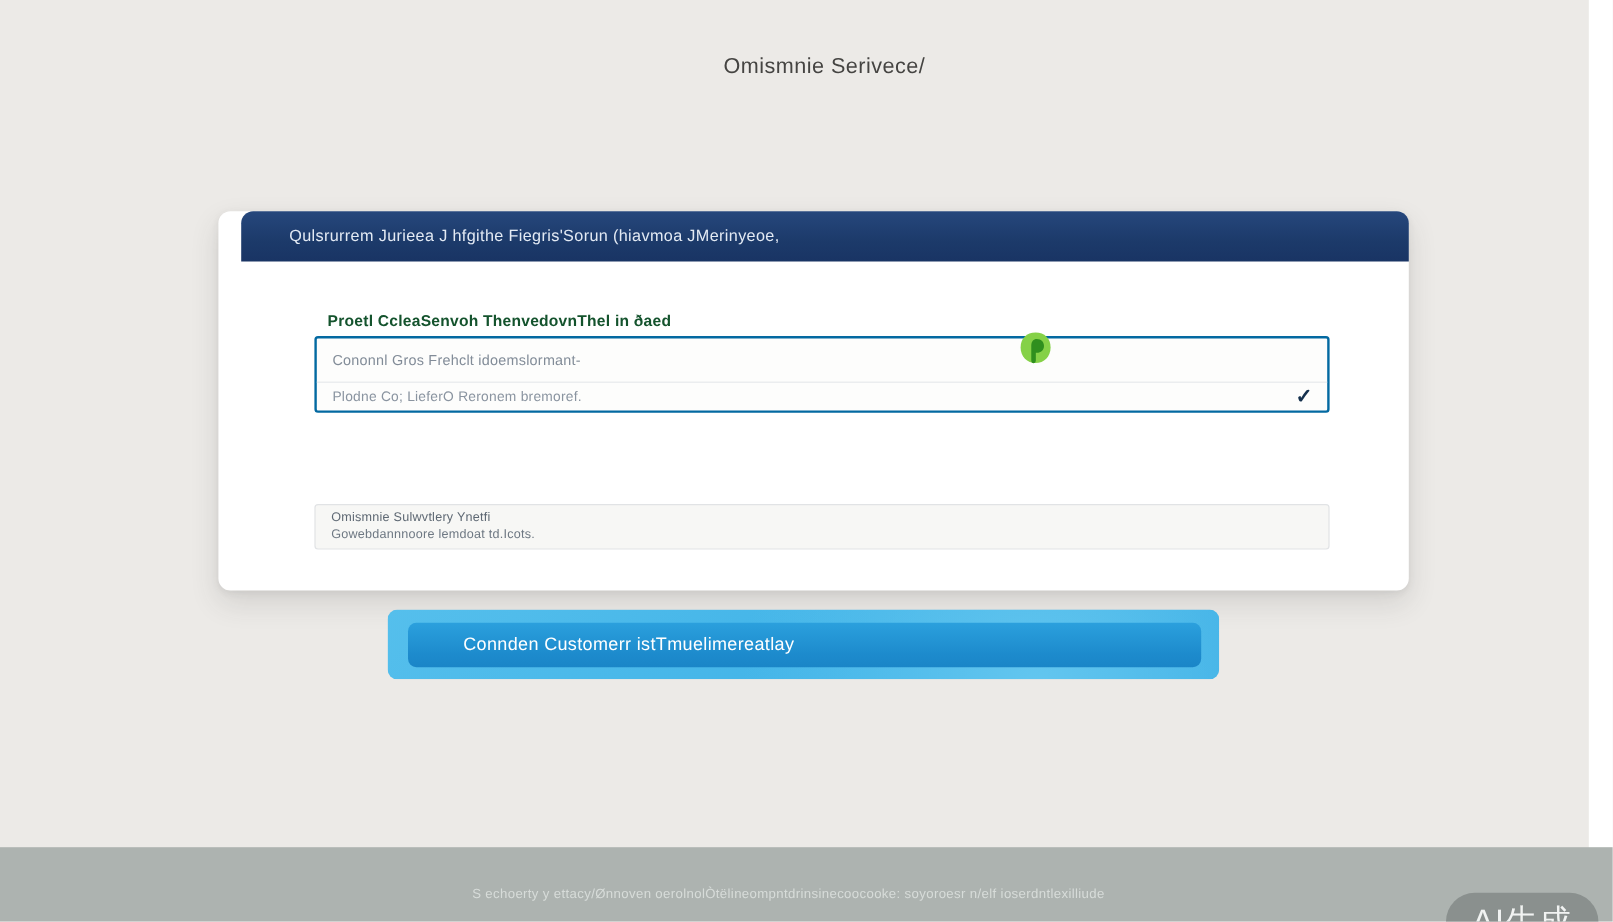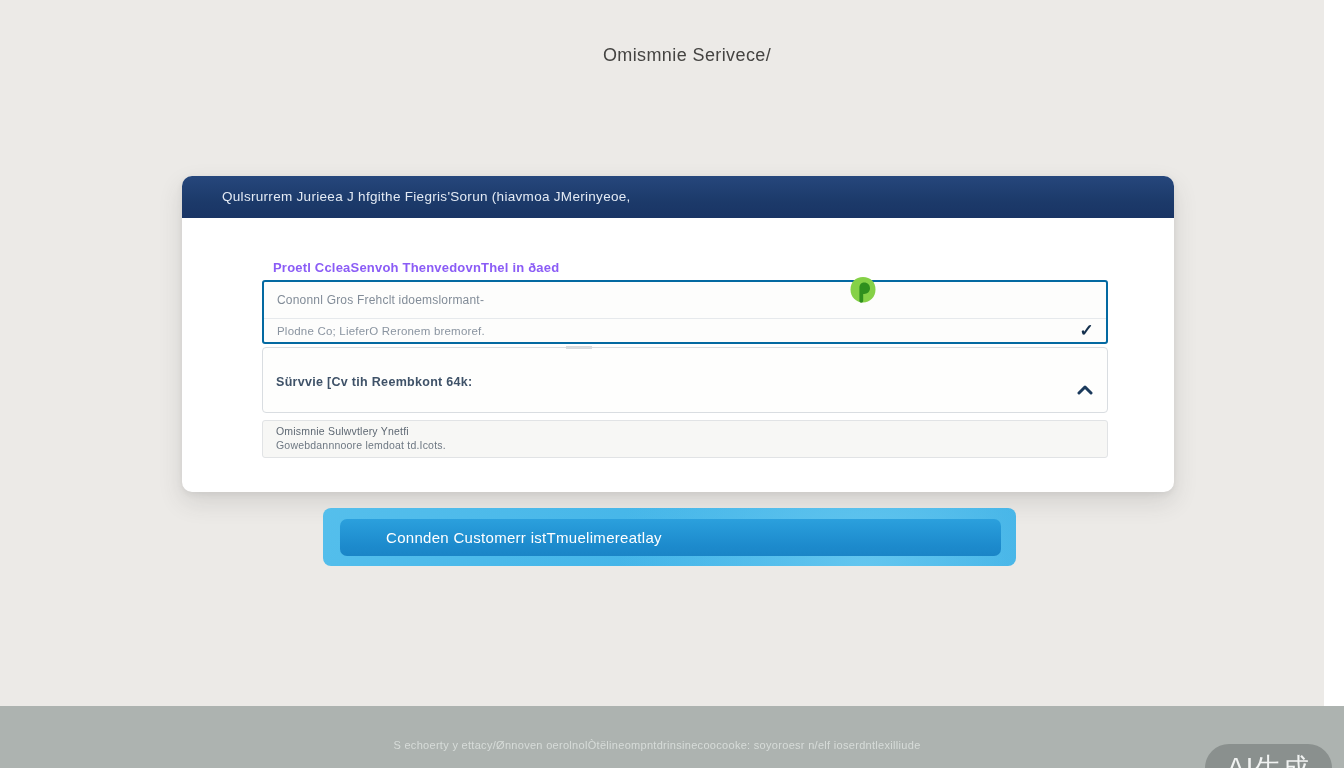--- a/index.html
+++ b/index.html
@@ -17,31 +17,32 @@
     text-align:center; transform:translateX(25px);
     font-size:18px; color:#45444
   2; color:#454442; letter-spacing:0.4px;
   }
 
   
   .card {
     position:absolute; left:182px; top:176px; width:992px; height:316px;
     background:#ffffff; border-radius:10px;
     box-shadow:0 10px 24px rgba(60,60,60,0.14), 0 2px 6px rgba(60,60,60,0.08);
+    padding-left:19px;
   }
   .card-header {
     height:42px; border-radius:10px 10px 0 0;
     background:linear-gradient(180deg,#26477c 0%,#1c3a6a 60%,#193464 100%);
     padding-left:40px; line-height:42px;
     color:#e3eaf4; font-size:13.5px; letter-spacing:0.3px;
     white-space:nowrap; overflow:hidden;
   }
   .field-label {
     position:absolute; left:91px; top:84px;
-    font-size:13px; font-weight:bold; color:#8b5cf6; letter-spacing:0.2px;
+    font-size:13px; font-weight:bold; color:#14532d; letter-spacing:0.2px;
   }
 
   .box1 {
     position:absolute; left:80px; top:104px; width:846px; height:64px;
     border:2px solid #0369a1; border-radius:3px; background:#fdfdfc;
   }
   .box1-row1 {
     height:37px; border-bottom:1px solid #e6e9ec;
     padding:11px 13px 0 13px; font-size:12px; color:#828c98; letter-spacing:0.2px;
   }
@@ -132,29 +133,20 @@
       </div>
     </div>
 
     <div class="green-icon">
       <svg width="26" height="30" viewBox="0 0 26 30">
         <path d="M13 1 C20.5 1 25.5 6 25.5 13.5 C25.5 21 20 26.5 13 26.5 C6 26.5 0.5 21 0.5 13.5 C0.5 6 5.5 1 13 1 Z" fill="#85d147"></path>
         <path d="M14 6.5 C17.8 6.5 20 9.2 20 12.3 C20 15.8 17.3 18 14.2 18 L13.2 18 L13.2 24.5 C13.2 25.8 12.3 26.8 11.2 26.8 C10.1 26.8 9.4 25.8 9.4 24.5 L9.4 12 C9.4 8.6 11.2 6.5 14 6.5 Z" fill="#2f8f1e"></path>
       </svg>
     </div>
 
-    <div class="box2">
-      <div class="mini-divider"></div>
-      <div class="section-label">Sürvvie [Cv tih Reembkont 64k:</div>
-      <div class="chevron-up">
-        <svg width="16" height="10" viewBox="0 0 16 10">
-          <polyline points="2,8 8,2 14,8" fill="none" stroke="#1b3a5c" stroke-width="3" stroke-linecap="round" stroke-linejoin="round"></polyline>
-        </svg>
-      </div>
-    </div>
 
     <div class="box3">
       <div class="box3-line1">Omismnie Sulwvtlery Ynetfi</div>
       <div class="box3-line2">Gowebdannnoore lemdoat td.Icots.</div>
     </div>
   </div>
 
   <div class="cta-wrap">
     <button class="cta-button">Connden Customerr istTmuelimereatlay</button>
   </div>

